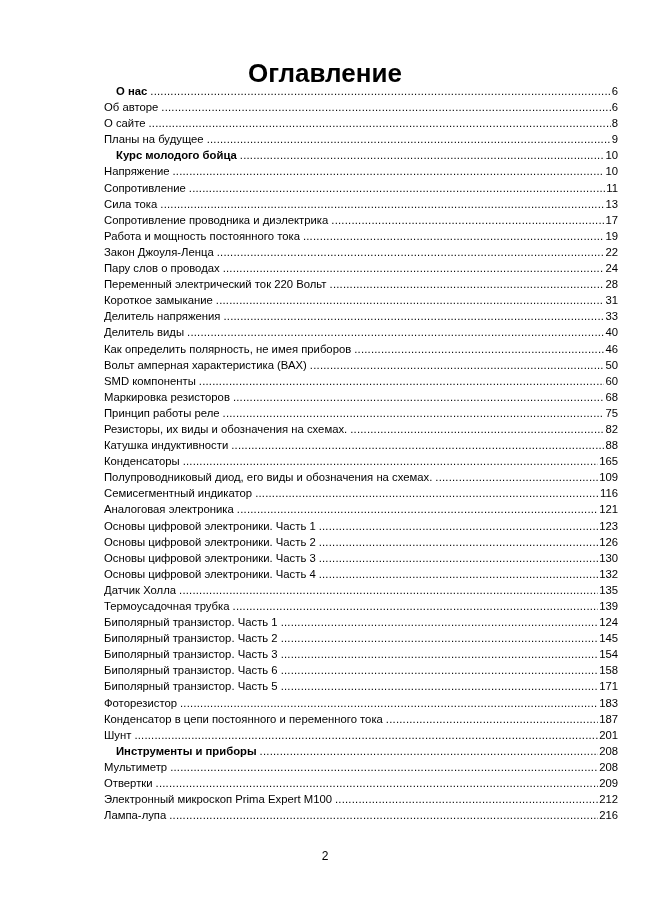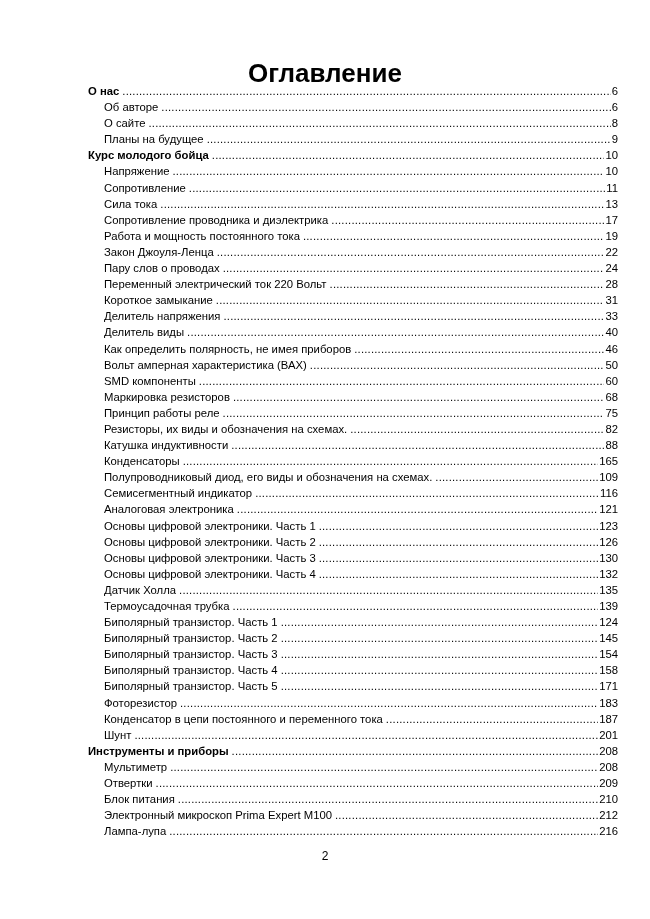--- a/index.html
+++ b/index.html
@@ -3,21 +3,21 @@
 <meta charset="utf-8">
 <style>
   html, body { margin: 0; padding: 0; background: #ffffff; }
   body { width: 650px; height: 919px; position: relative; overflow: hidden;
          font-family: "Liberation Sans", sans-serif; color: #000; }
   .title { position: absolute; top: 60px; left: 0; width: 650px; text-align: center;
            font-size: 26px; font-weight: bold; line-height: 26px; }
   .toc { position: absolute; top: 83px; left: 88px; width: 530px; }
   .row { display: flex; align-items: baseline; height: 16.1px; line-height: 16px;
          font-size: 11.3px; white-space: nowrap; overflow: hidden; }
-  .row.l1 { font-weight: bold; padding-left: 0; }
+  .row.l1 { font-weight: bold; padding-left: 0; margin-left: 28px; }
   .row.l2 { padding-left: 16px; }
   .row .label { flex: 0 0 auto; }
   .row .dots { flex: 1 1 auto; overflow: hidden; margin: 0 1px 0 3px; letter-spacing: 0.2px;
                font-weight: normal; }
   .row .dots::before { content: "........................................................................................................................................................................................................................................................"; }
   .row .page { flex: 0 0 auto; font-weight: normal; }
   .row.l1 .page { font-weight: normal; }
   .pagenum { position: absolute; top: 849px; left: 0; width: 650px; text-align: center;
              font-size: 12px; }
 </style>
@@ -201,21 +201,21 @@
       <span class="label">Биполярный транзистор. Часть 2</span>
       <span class="dots"></span>
       <span class="page">145</span>
     </div>
     <div class="row l2">
       <span class="label">Биполярный транзистор. Часть 3</span>
       <span class="dots"></span>
       <span class="page">154</span>
     </div>
     <div class="row l2">
-      <span class="label">Биполярный транзистор. Часть 4</span>
+      <span class="label">Биполярный транзистор. Часть 6</span>
       <span class="dots"></span>
       <span class="page">158</span>
     </div>
     <div class="row l2">
       <span class="label">Биполярный транзистор. Часть 5</span>
       <span class="dots"></span>
       <span class="page">171</span>
     </div>
     <div class="row l2">
       <span class="label">Фоторезистор</span>
@@ -241,25 +241,20 @@
       <span class="label">Мультиметр</span>
       <span class="dots"></span>
       <span class="page">208</span>
     </div>
     <div class="row l2">
       <span class="label">Отвертки</span>
       <span class="dots"></span>
       <span class="page">209</span>
     </div>
     <div class="row l2">
-      <span class="label">Блок питания</span>
-      <span class="dots"></span>
-      <span class="page">210</span>
-    </div>
-    <div class="row l2">
       <span class="label">Электронный микроскоп Prima Expert M100</span>
       <span class="dots"></span>
       <span class="page">212</span>
     </div>
     <div class="row l2">
       <span class="label">Лампа-лупа</span>
       <span class="dots"></span>
       <span class="page">216</span>
     </div>
   </div>

